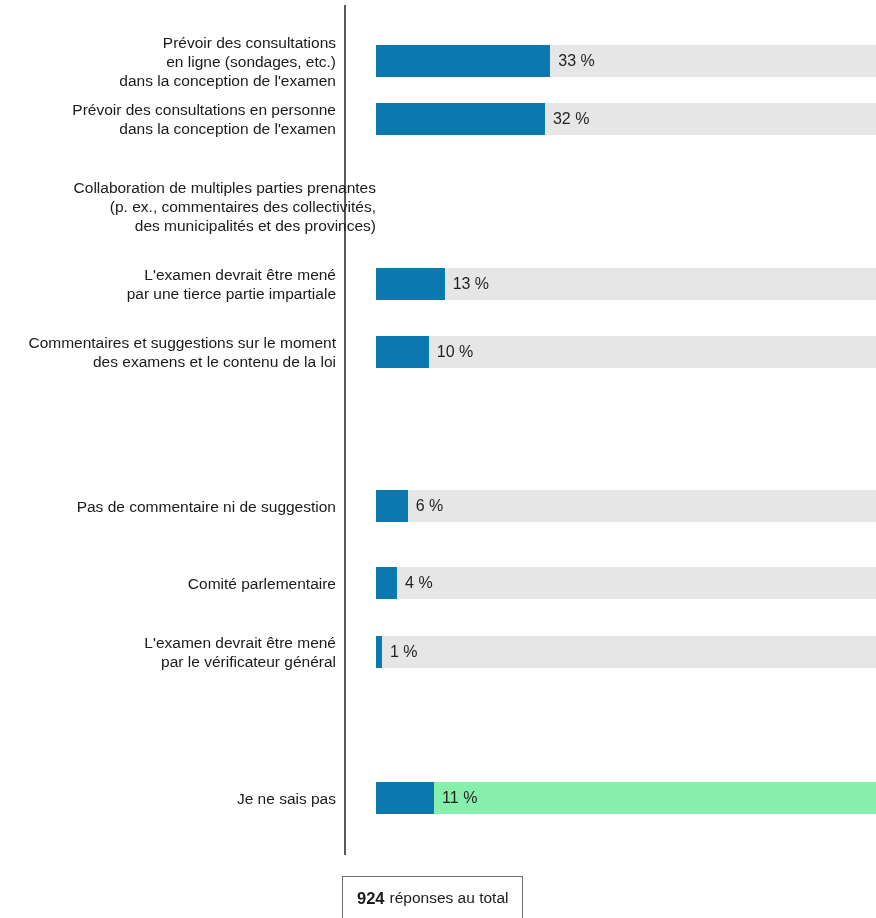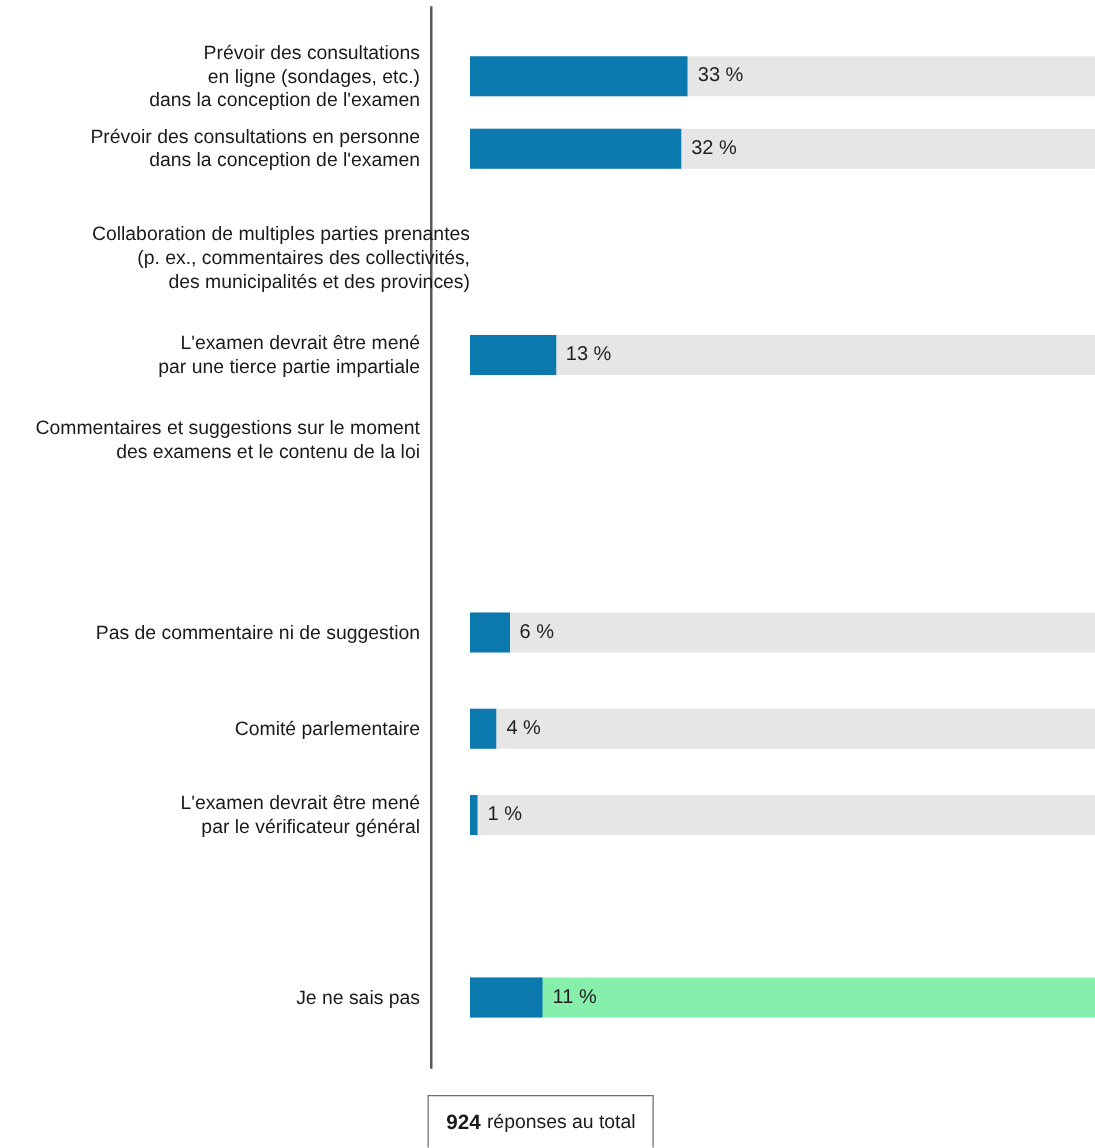--- a/index.html
+++ b/index.html
@@ -141,20 +141,24 @@
         <div class="cat-label" style="top: -3px;">L'examen devrait être mené
 par une tierce partie impartiale</div>
         <div class="track" style="background: rgb(230, 230, 230);">
           <div class="bar-fill" style="width: 68.64px; background: rgb(11, 121, 173);"></div>
           <span class="value-label" style="left: 76.64px;">13 %</span>
         </div>
       </div>
       <div class="bar-row" style="top: 336px;">
         <div class="cat-label" style="top: -3px;">Commentaires et suggestions sur le moment
 des examens et le contenu de la loi</div>
+        <div class="track" style="background: rgb(230, 230, 230);">
+          <div class="bar-fill" style="width: 52.8px; background: rgb(11, 121, 173);"></div>
+          <span class="value-label" style="left: 60.8px;">10 %</span>
+        </div>
       </div>
       <div class="bar-row" style="top: 490px;">
         <div class="cat-label" style="top: 6.5px;">Pas de commentaire ni de suggestion</div>
         <div class="track" style="background: rgb(230, 230, 230);">
           <div class="bar-fill" style="width: 31.68px; background: rgb(11, 121, 173);"></div>
           <span class="value-label" style="left: 39.68px;">6 %</span>
         </div>
       </div>
       <div class="bar-row" style="top: 567px;">
         <div class="cat-label" style="top: 6.5px;">Comité parlementaire</div>

